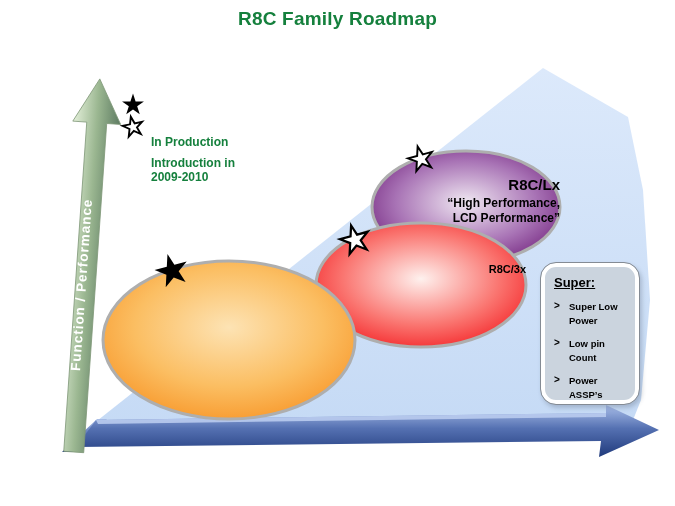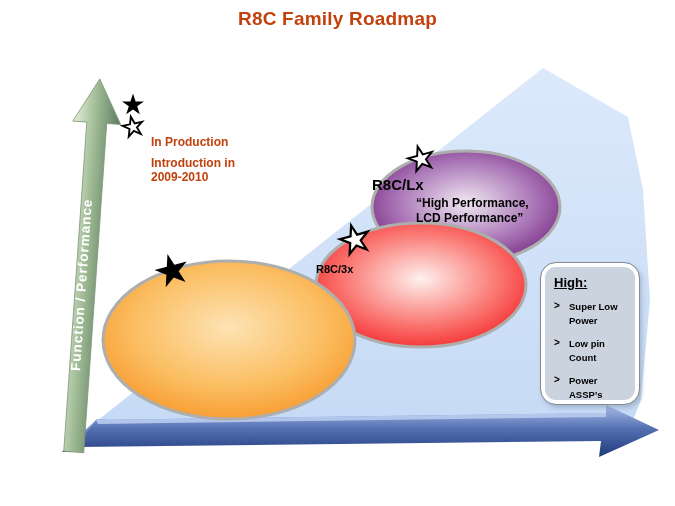--- a/index.html
+++ b/index.html
@@ -1,26 +1,26 @@
 <!DOCTYPE html>
 <html><head>
 <meta charset="utf-8">
 <style>
   html,body{margin:0;padding:0;background:#fff;}
   #slide{position:relative;width:675px;height:506px;background:#fff;overflow:hidden;
          font-family:"Liberation Sans","DejaVu Sans",sans-serif;}
   #bg-svg{position:absolute;left:0;top:0;z-index:0;}
-  .txt{position:absolute;z-index:2;color:#c2410c;}
+  .txt{position:absolute;z-index:2;color:#15803d;}
   #title{top:8px;left:0;width:675px;text-align:center;font-size:19px;font-weight:bold;letter-spacing:.2px;}
   .legend-label{left:151px;font-size:12px;font-weight:bold;line-height:1.15;margin-top:39px;}
   #legend-label-1{top:97px;}
   #legend-label-2{top:118px;width:106px;}
   #axis-y-label{left:-80px;top:274px;width:330px;height:22px;text-align:center;
     transform:rotate(-86deg);color:#fff;font-size:13.5px;font-weight:bold;letter-spacing:1px;white-space:nowrap;}
-  .bubble-text{position:absolute;z-index:2;display:flex;flex-direction:column;align-items:flex-start;
+  .bubble-text{position:absolute;z-index:2;display:flex;flex-direction:column;align-items:flex-end;
     text-align:center;color:#000;font-weight:bold;}
   .bubble-title{font-weight:bold;}
   #bubble1-text{left:103px;top:262px;width:252px;padding-top:26px;}
   #bubble1-text .bubble-title{font-size:17px;margin-bottom:11px;}
   #bubble1-text .bubble-line{font-size:13px;line-height:13px;margin-bottom:15px;}
   #bubble2-text{left:316px;top:222px;width:210px;padding-top:41px;}
   #bubble2-text .bubble-title{font-size:11px;margin-bottom:4px;}
   #bubble2-text .bubble-line{font-size:12.5px;line-height:14px;}
   #bubble3-text{left:372px;top:151px;width:188px;padding-top:25px;}
   #bubble3-text .bubble-title{font-size:15px;margin-bottom:3px;}
@@ -119,21 +119,21 @@
     <div class="bubble-title">R8C/3x</div>
   </div>
 
   <div id="bubble3-text" class="bubble-text">
     <div class="bubble-title">R8C/Lx</div>
     <div class="bubble-line">“High Performance,</div>
     <div class="bubble-line">LCD Performance”</div>
   </div>
 
   <div id="next-panel">
-    <div id="next-panel-title">High:</div>
+    <div id="next-panel-title">Super:</div>
     <div class="next-item">
       <span class="next-bullet">&gt;</span>
       <span class="next-item-label">Super Low Power</span>
     </div>
     <div class="next-item">
       <span class="next-bullet">&gt;</span>
       <span class="next-item-label">Low pin Count</span>
     </div>
     <div class="next-item">
       <span class="next-bullet">&gt;</span>

